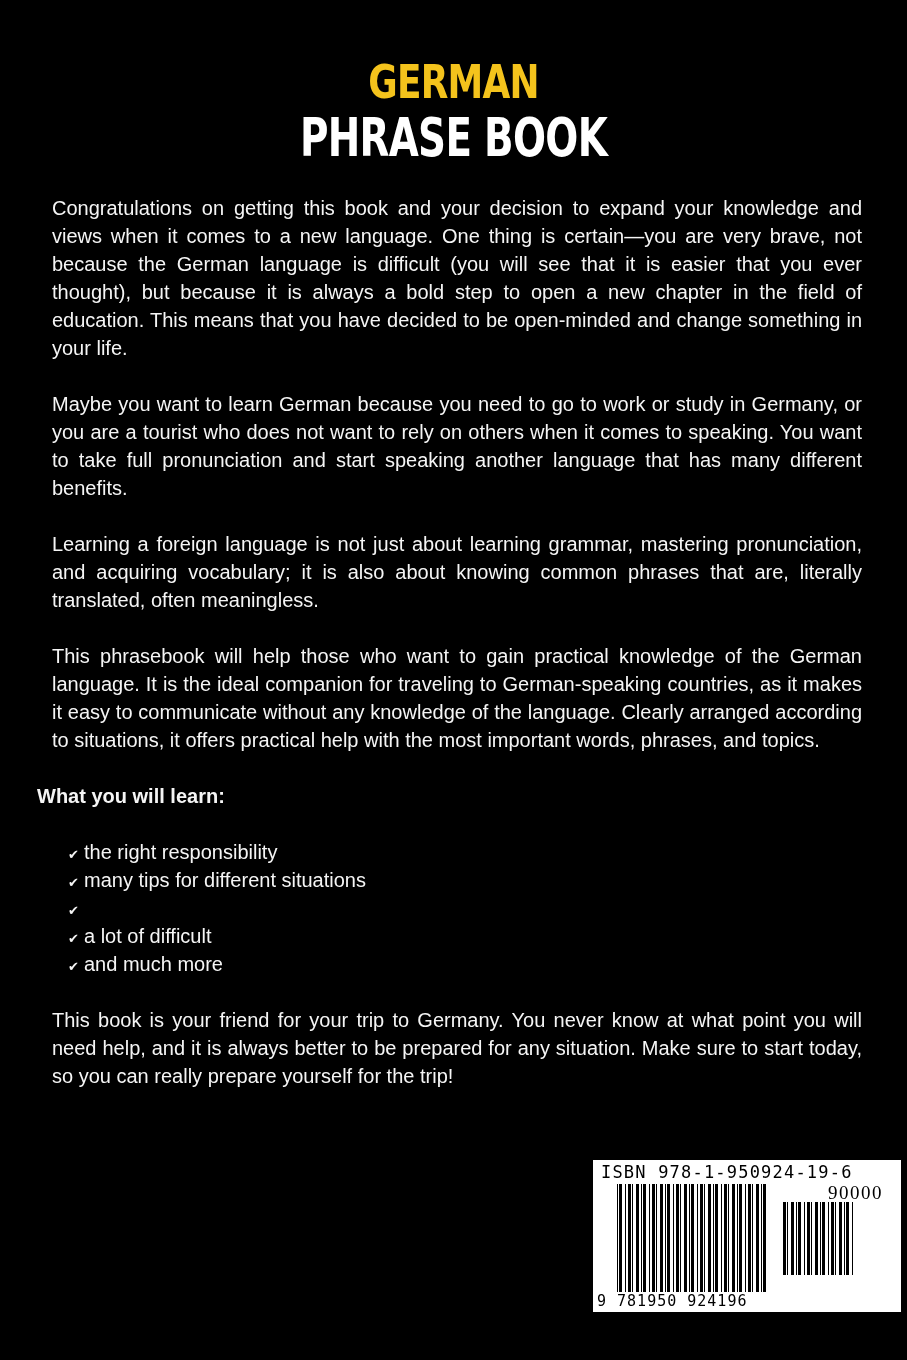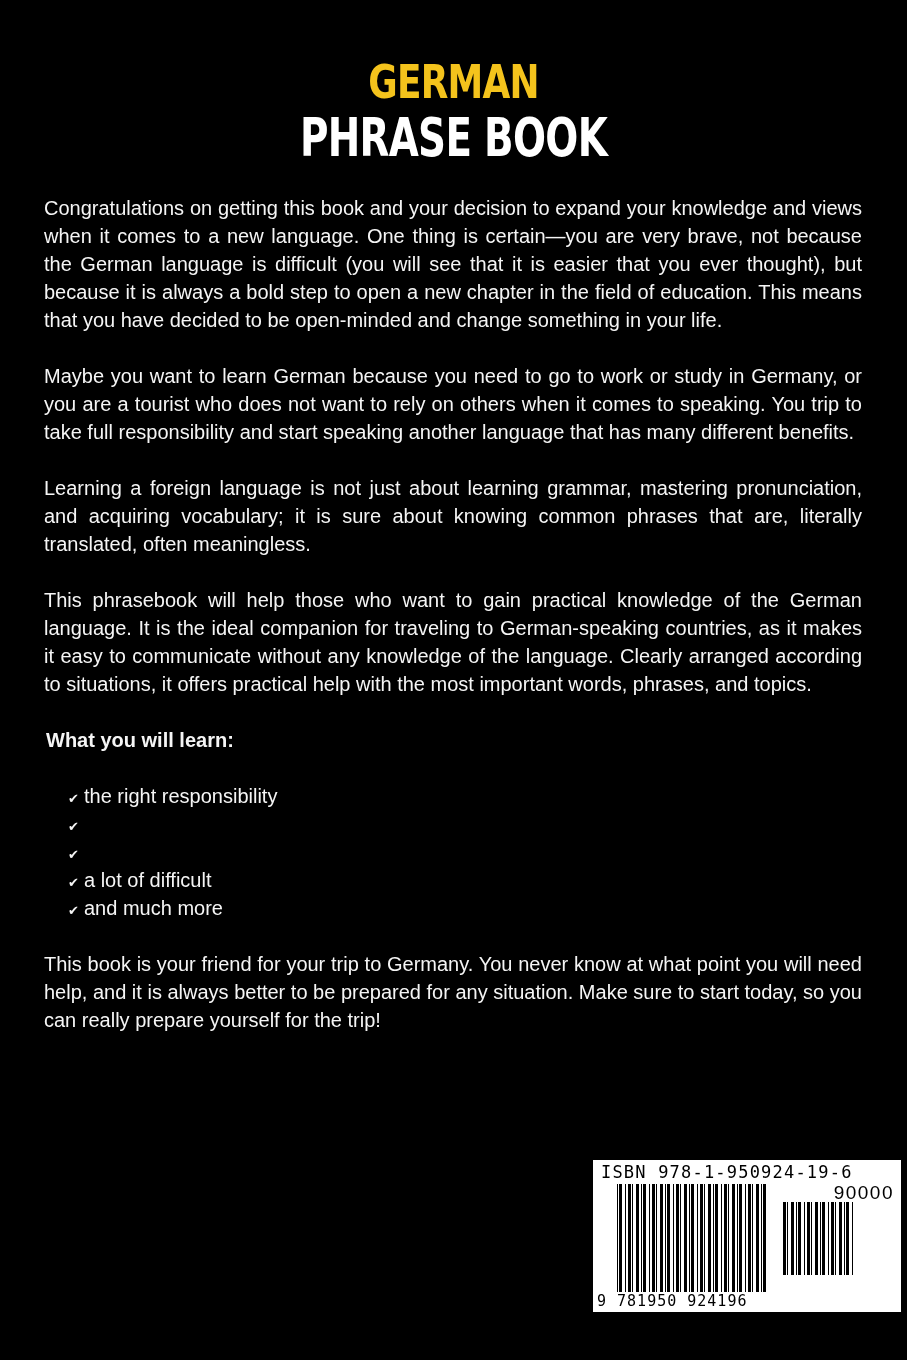--- a/index.html
+++ b/index.html
@@ -13,61 +13,62 @@
       font-size: 46px; letter-spacing: -1px; transform: scaleX(0.78); line-height: 60px;
     }
     .t2 {
       top: 106px; color: #fff; font-family: "DejaVu Sans", sans-serif; font-weight: bold;
       font-size: 54px; letter-spacing: -1px; transform: scaleX(0.72); line-height: 64px;
     }
     .body-text {
       position: absolute; left: 36px; width: 826px; top: 194px;
       font-size: 20px; line-height: 28px; color: #f5f5f5;
     }
-    .body-text p { margin: 0 0 28px 8px; text-align: justify; text-align-last: left; }
-    .heading { font-weight: bold; margin: 0 0 28px 10px; }
+    .body-text p { margin: 0 0 28px 16px; text-align: justify; text-align-last: left; }
+    .heading { font-weight: bold; margin: 0 0 28px 1px; }
     ul.learn { list-style: none; margin: 0 0 28px 0; padding: 0 0 0 32px; }
     ul.learn li { height: 28px; display: flex; align-items: center; }
     .check { font-size: 13px; width: 14px; display: inline-block; margin-right: 2px; margin-top: 6px; }
     .barcode-box {
       position: absolute; left: 593px; top: 1160px; width: 308px; height: 152px; background: #fff; color: #000;
     }
     .isbn-line {
       position: absolute; left: 8px; top: 2px; font-family: "DejaVu Sans Mono", monospace;
       font-size: 17px; letter-spacing: 1.2px;
     }
     .price-code {
-      position: absolute; right: 7px; top: 22px; font-family: Liberation Sans, sans-serif;
+      position: absolute; right: 18px; top: 22px; font-family: Liberation Serif, serif;
       font-size: 19px; letter-spacing: 1.5px;
     }
     .ean-num {
       position: absolute; left: 4px; bottom: 2px; font-family: "DejaVu Sans Mono", monospace;
       font-size: 15px; letter-spacing: 1px; white-space: pre;
     }
     svg.bars { position: absolute; left: 0; top: 0; }
   </style>
 </head>
 <body>
 
 <div class="title t1">GERMAN</div>
 <div class="title t2">PHRASE BOOK</div>
 
 <div class="body-text">
   <p>Congratulations on getting this book and your decision to expand your knowledge and views when it comes to a new language. One thing is certain—you are very brave, not because the German language is difficult (you will see that it is easier that you ever thought), but because it is always a bold step to open a new chapter in the field of education. This means that you have decided to be open-minded and change something in your life.</p>
-  <p>Maybe you want to learn German because you need to go to work or study in Germany, or you are a tourist who does not want to rely on others when it comes to speaking. You trip to take full responsibility and start speaking another language that has many different benefits.</p>
-  <p>Learning a foreign language is not just about learning grammar, mastering pronunciation, and acquiring vocabulary; it is sure about knowing common phrases that are, literally translated, often meaningless.</p>
+  <p>Maybe you want to learn German because you need to go to work or study in Germany, or you are a tourist who does not want to rely on others when it comes to speaking. You want to take full pronunciation and start speaking another language that has many different benefits.</p>
+  <p>Learning a foreign language is not just about learning grammar, mastering pronunciation, and acquiring vocabulary; it is also about knowing common phrases that are, literally translated, often meaningless.</p>
   <p>This phrasebook will help those who want to gain practical knowledge of the German language. It is the ideal companion for traveling to German-speaking countries, as it makes it easy to communicate without any knowledge of the language. Clearly arranged according to situations, it offers practical help with the most important words, phrases, and topics.</p>
   <div class="heading">What you will learn:</div>
   <ul class="learn">
     <li>
         <span class="check">✔</span>
         <span>the right responsibility</span>
       </li>
     <li>
         <span class="check">✔</span>
+        <span>many tips for different situations</span>
       </li>
     <li>
         <span class="check">✔</span>
       </li>
     <li>
         <span class="check">✔</span>
         <span>a lot of difficult</span>
       </li>
     <li>
         <span class="check">✔</span>

